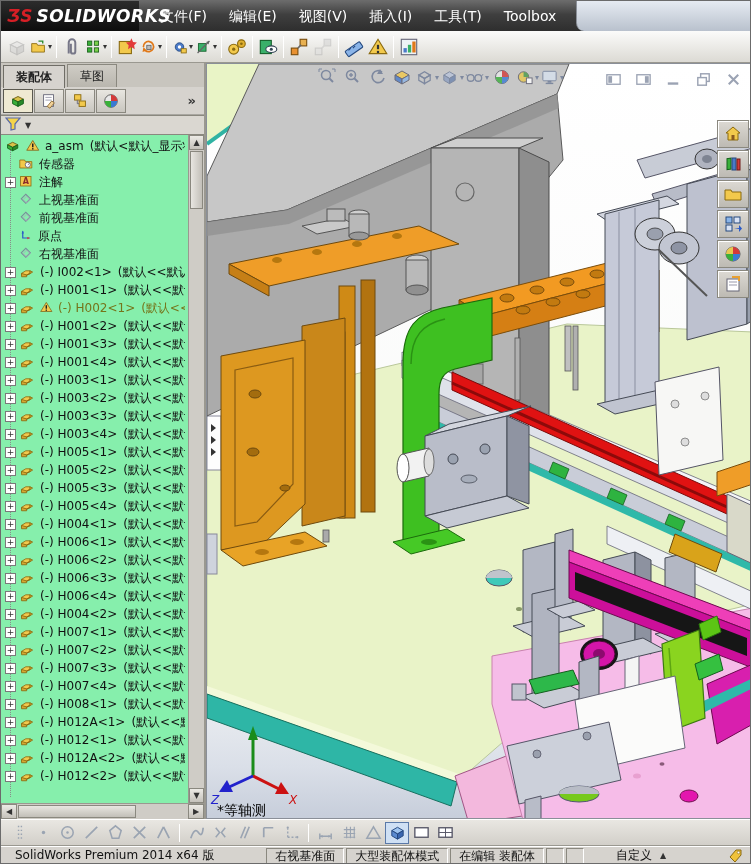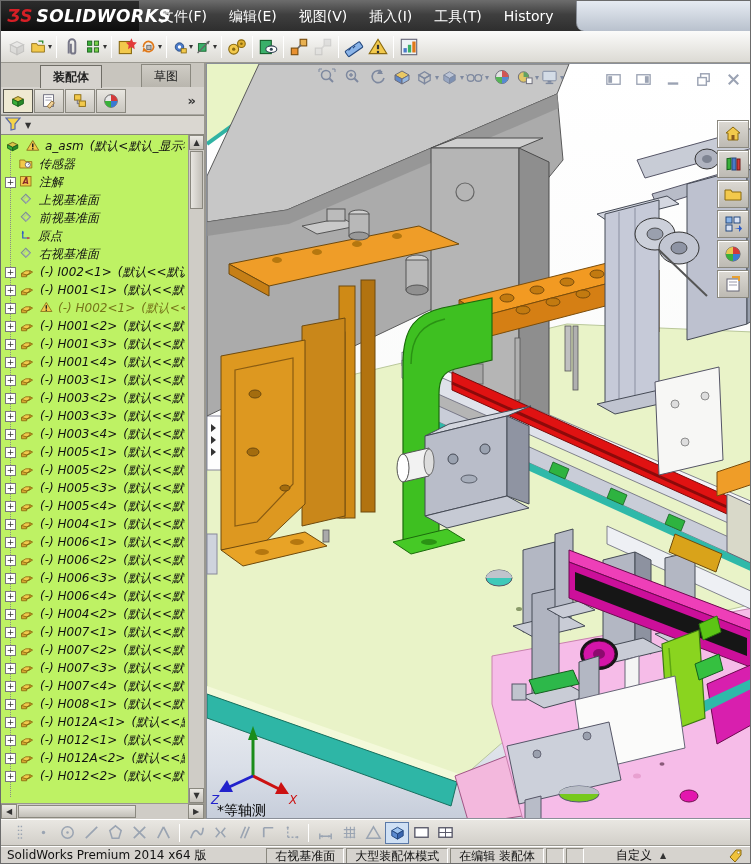--- a/index.html
+++ b/index.html
@@ -29,30 +29,30 @@
     display:flex; align-items:center; padding-left:4px; }
   .toolbar .ib { width:24px; height:26px; display:flex; align-items:center; justify-content:center; border:1px solid transparent; }
   .toolbar .sep { width:1px; height:22px; background:#a8a6a0; border-right:1px solid #fff; margin:0 3px; }
   .dd { font-size:8px; color:#333; margin-left:1px; }
 
   
   .leftpanel { position:absolute; left:0; top:62px; width:205px; height:756px;
     background:#d6d3ce; border-right:2px solid #9a9890; display:flex; flex-direction:column; }
   .ptabs { height:24px; display:flex; align-items:flex-end; padding-left:2px; gap:2px; background:#c8c5be; }
   .ptab { padding:3px 12px 2px; border:1px solid #8a887f; border-bottom:none;
-    background:linear-gradient(180deg,#cfccc5,#b9b6ae); font-size:12px; color:#222;margin-left:37px; }
+    background:linear-gradient(180deg,#cfccc5,#b9b6ae); font-size:12px; color:#222; }
   .ptab.active { background:#d6d3ce; border-color:#6f6d66; font-weight:bold; position:relative; top:1px; }
   .mgr { height:28px; display:flex; align-items:center; gap:1px; padding:1px 2px; border-bottom:1px solid #a8a6a0; }
   .mgrbtn { width:30px; height:24px; display:flex; align-items:center; justify-content:center;
     border:1px solid #8a887f; background:linear-gradient(180deg,#e8e6e0,#c9c6bf); }
   .mgrbtn.active { background:#efe9d2; border-color:#5a584f; }
   .mgr .chev { margin-left:auto; font-weight:bold; color:#333; padding-right:6px; font-size:13px; }
   .filterrow { height:20px; display:flex; align-items:center; gap:3px; padding:0 4px;
     border:1px solid #8a887f; border-left:none; border-right:none; background:#dad7d1; }
-  .tree { flex:1; position:relative; overflow:hidden; background:#bef264; padding:2px 0 0 2px;font-style:italic; }
+  .tree { flex:1; position:relative; overflow:hidden; background:#86efac; padding:2px 0 0 2px; }
   .treelines { position:absolute; left:9px; top:10px; bottom:6px; border-left:1px dotted #8a8a8a; }
   .trow { height:18px; display:flex; align-items:center; white-space:nowrap; overflow:hidden;
     font-size:12px; color:#111; position:relative; padding-left:2px; width:182px; }
   .trow .exp { width:11px; height:11px; border:1px solid #7a7a7a; background:#fff; font-size:9px;
     line-height:9px; text-align:center; color:#333; margin-right:3px; flex:none; }
   .trow .spc { width:14px; flex:none; }
   .trow .ic { margin-right:4px; flex:none; display:flex; }
   .trow .sfx { margin-left:6px; color:#111; }
   .trow.sel { color:#75751a; }
   .trow.sel .sfx { color:#75751a; }
@@ -84,21 +84,21 @@
   
   .bottombar { position:absolute; left:0; top:818px; width:751px; height:26px;
     background:linear-gradient(180deg,#e9e7e2,#d2cfc9); border-top:1px solid #fff; display:flex; align-items:center; padding-left:6px; }
   .bottombar .ib { width:24px; height:22px; display:flex; align-items:center; justify-content:center; }
   .bottombar .sep { width:1px; height:18px; background:#a8a6a0; border-right:1px solid #fff; margin:0 4px; }
   .bottombar .ib.on { border:1px solid #5a79a8; background:#cfe0f4; }
 
   
   .statusbar { position:absolute; left:0; top:844px; width:751px; height:20px; background:#d6d3ce;
     border-top:1px solid #9a9890; box-shadow:0 1px 0 #fff inset; display:flex; align-items:center; font-size:12px; color:#111; }
-  .st-left { padding-left:6px; flex:1; }
+  .st-left { padding-left:6px; flex:1;margin-left:8px; }
   .st-cell { border:1px solid; border-color:#8a887f #fff #fff #8a887f; padding:0 8px; height:16px;
     line-height:15px; margin-right:2px; background:#d6d3ce; }
   .st-mini { width:10px; }
   .st-custom { width:110px; display:flex; justify-content:center; gap:8px; border:none; }
   .st-caret { font-size:8px; color:#333; }
   .st-tag { margin:0 8px 0 30px; display:flex; }
 </style>
 </head>
 <body>
 
@@ -106,21 +106,21 @@
   <div class="logo">
     <span class="mark">ƷS</span>
     <span class="word">SOLIDWORKS</span>
   </div>
   <div class="menubar">
       <div class="menu-item">文件(F)</div>
       <div class="menu-item">编辑(E)</div>
       <div class="menu-item">视图(V)</div>
       <div class="menu-item">插入(I)</div>
       <div class="menu-item">工具(T)</div>
-      <div class="menu-item">History</div>
+      <div class="menu-item">Toolbox</div>
       <div class="menu-item">窗口(W)</div>
       <div class="menu-item">帮助(H)</div>
     </div>
   <span class="tb-search">
     <svg width="18" height="18" viewBox="0 0 18 18">
         <circle cx="8" cy="7" r="4.5" fill="none" stroke="#ddd" stroke-width="1.6"></circle>
         <line x1="11" y1="10.5" x2="15" y2="15" stroke="#ddd" stroke-width="2"></line>
       </svg>
   </span>
   <div class="tb-right">

